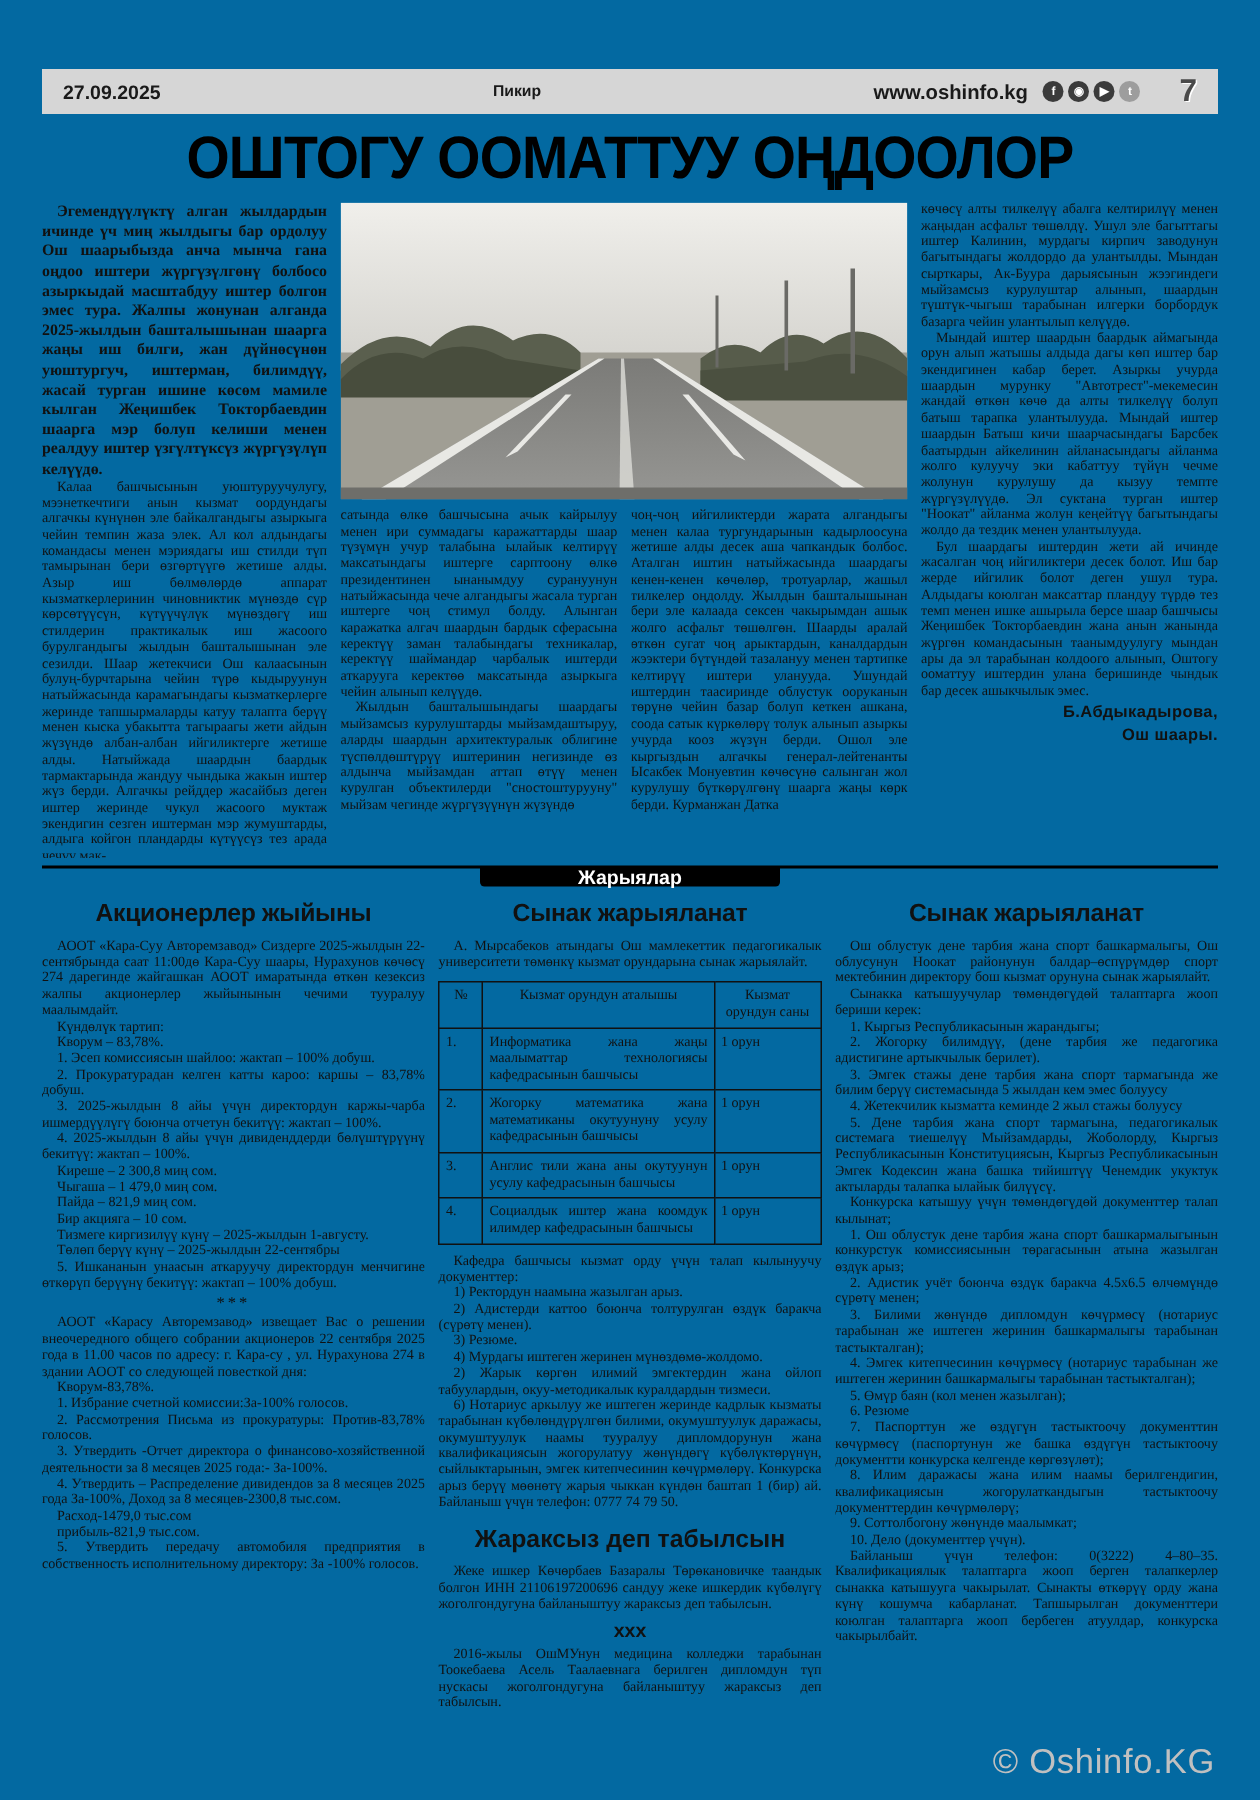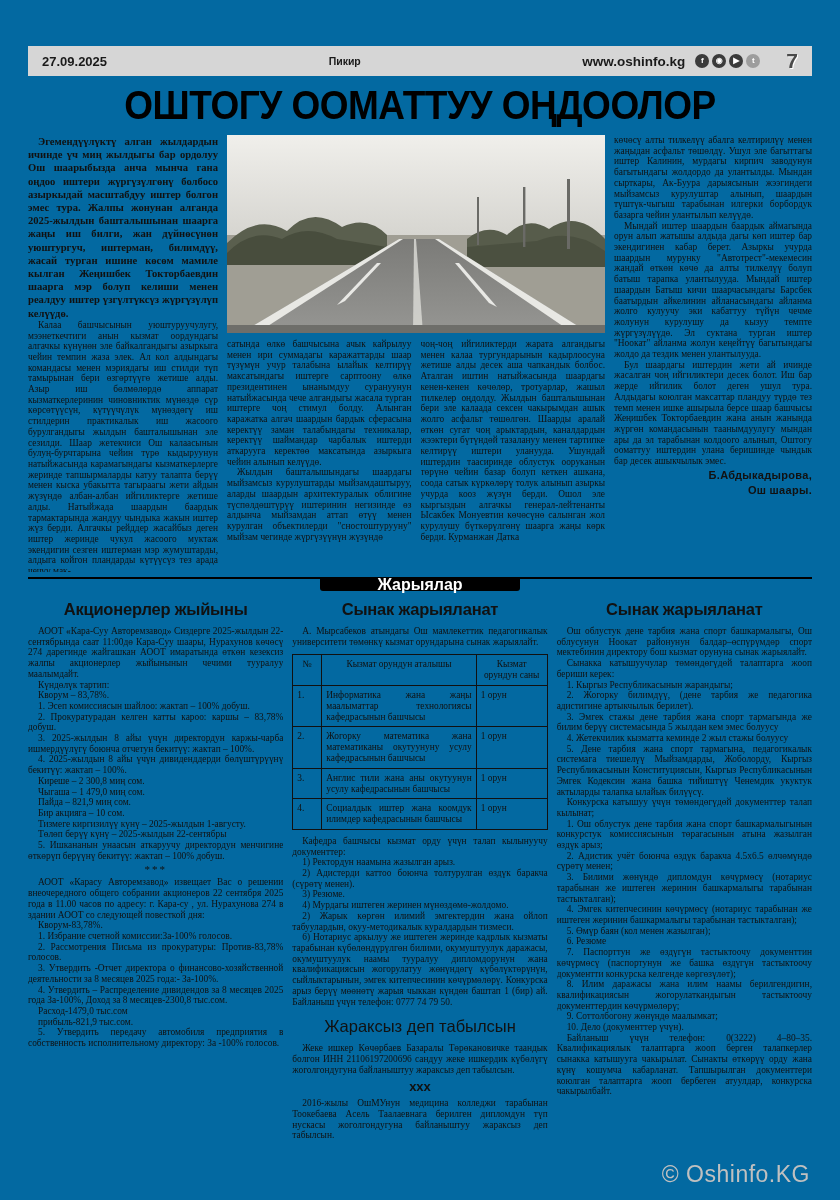--- a/index.html
+++ b/index.html
@@ -34,30 +34,30 @@
   .para{margin:0;text-align:justify;text-indent:10px;font-size:9.4px;line-height:10.7px;}
   .lede{margin:0;font-weight:bold;font-size:10.6px;line-height:13.2px;
         text-align:justify;text-indent:10px;}
   .cont-first .para:first-child{text-indent:0;font-family:Liberation Serif, serif;}
   .byline{margin:2px 0 0 0;text-align:right;font-family:"Liberation Sans",sans-serif;
         font-weight:bold;font-size:11px;line-height:13px;letter-spacing:0.3px;}
   
   .divider{border-top:2px solid #000;margin-top:5px;position:relative;height:13px;}
   .divider-label{display:block;width:200px;margin:-1px auto 0;background:#000;color:#fff;
         text-align:center;font-family:"Liberation Sans",sans-serif;font-weight:bold;
-        font-size:16px;line-height:13px;border-radius:0 0 3px 3px;}
+        font-size:13px;line-height:13px;border-radius:0 0 3px 3px;}
   
   .bottom{display:flex;gap:9px;margin-top:5px;height:562px;overflow:hidden;}
   .sec{flex:1;overflow:hidden;}
   .sec-title{font-family:"Liberation Sans",sans-serif;font-weight:800;font-size:16.5px;
         text-align:center;margin:3px 0 7px 0;letter-spacing:-0.2px;}
   .sep-stars{text-align:center;font-size:11px;letter-spacing:2px;margin:2px 0;}
   .sep-xxx{text-align:center;font-family:"Liberation Sans",sans-serif;font-weight:800;
         font-size:13px;margin:4px 0;}
-  .sub-title{font-family:"Liberation Sans",sans-serif;font-weight:400;font-size:16.5px;
+  .sub-title{font-family:"Liberation Sans",sans-serif;font-weight:700;font-size:16.5px;
         text-align:center;margin:10px 0 7px 0;}
   
   table.ctable{width:100%;border-collapse:collapse;margin:7px 0 6px 0;font-size:9.4px;}
   .ctable th,.ctable td{border:1.2px solid #111;padding:4px 4px;vertical-align:top;
         line-height:10.8px;}
   .ctable th{text-align:center;font-weight:normal;}
   .ctable .cnum{width:20px;}
   .ctable .ccount{width:62px;}
   .ctable td.title{text-align:justify;}
   

